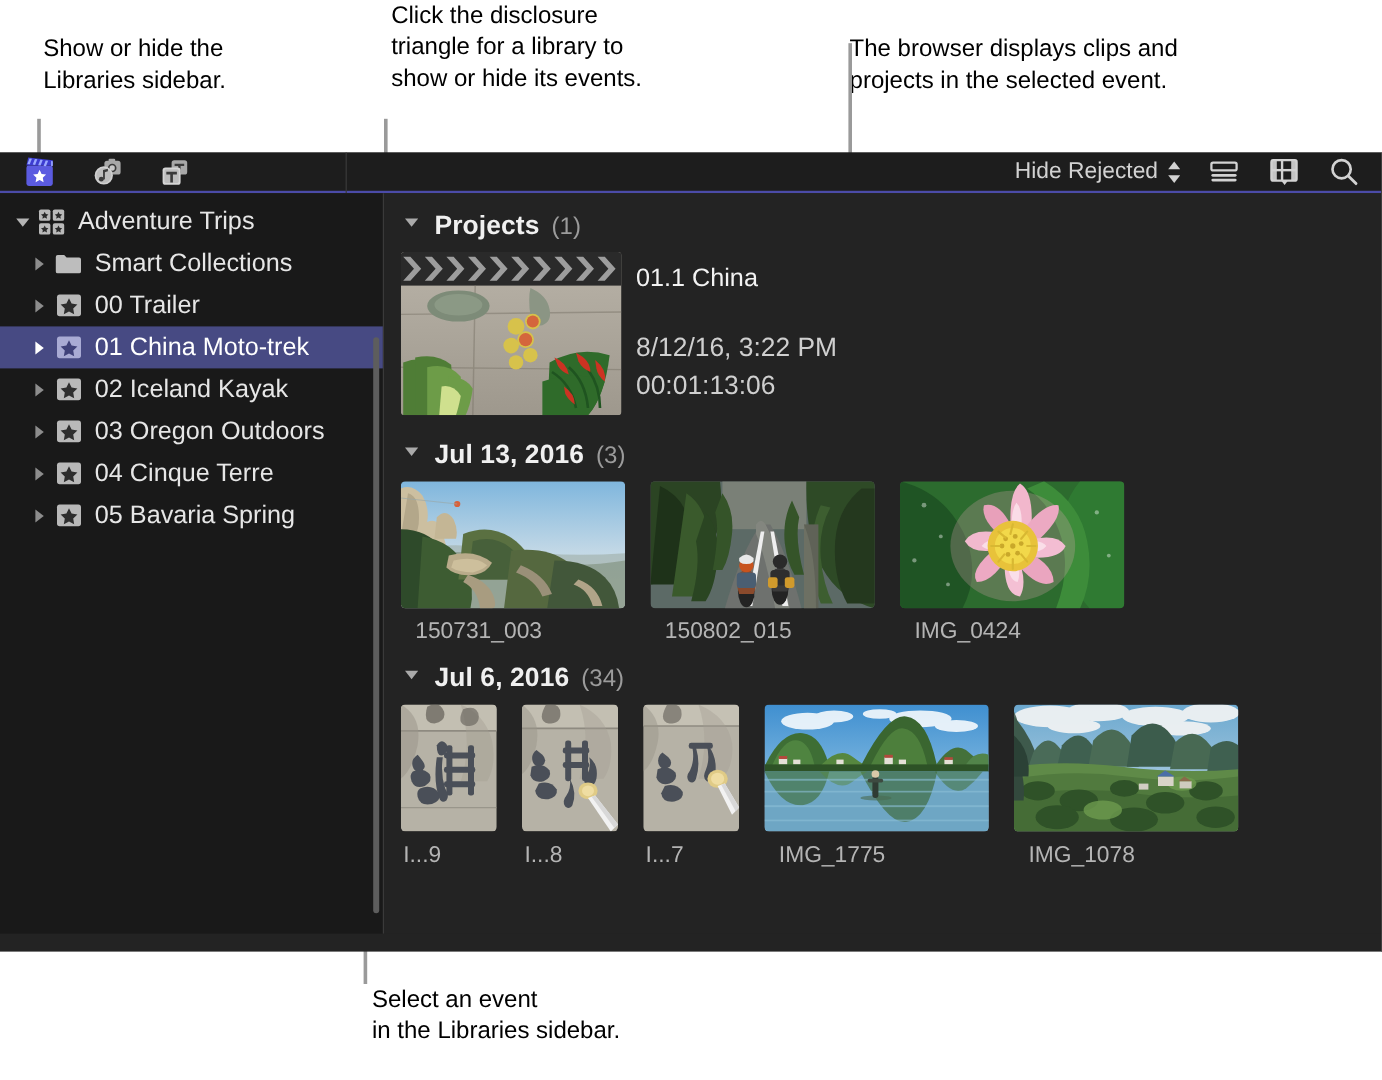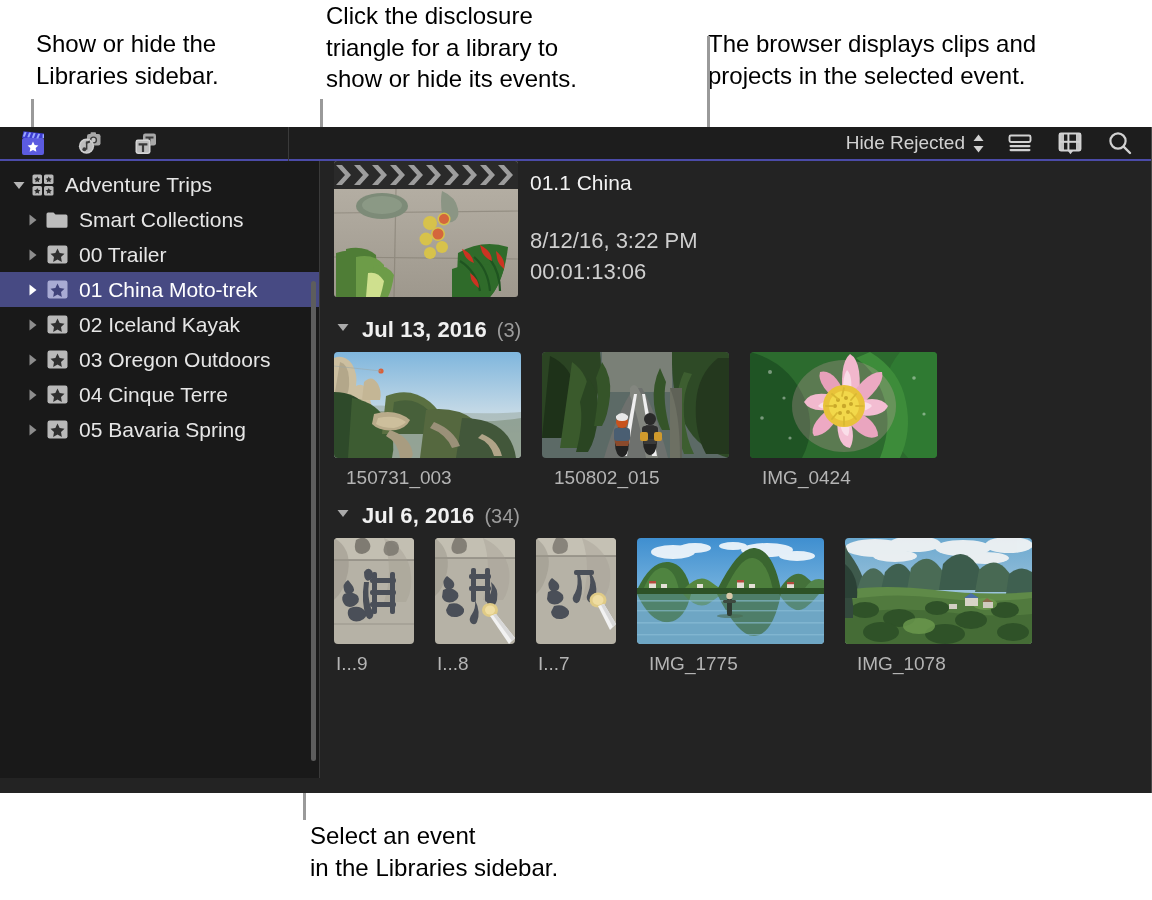--- a/index.html
+++ b/index.html
@@ -4,21 +4,21 @@
 <style>
   html,body{margin:0;padding:0;}
   body{
     width:1152px;height:900px;background:#ffffff;
     font-family:"Liberation Sans",sans-serif;
     -webkit-font-smoothing:antialiased;
     overflow:hidden;position:relative;
   }
 
   
-  .callout{position:absolute;color:#000;font-size:24px;line-height:1.32;white-space:pre-line;}
+  .callout{position:absolute;color:#000;font-size:20px;line-height:1.32;white-space:pre-line;}
   #callout-sidebar{left:36px;top:28px;}
   #callout-disclosure{left:326px;top:0px;}
   #callout-browser{left:708px;top:28px;}
   #callout-select-event{left:310px;top:820px;}
 
   .leader{position:absolute;width:3px;background:#9a9a9a;}
   #leader-sidebar{left:31px;top:99px;height:38px;}
   #leader-disclosure{left:320px;top:99px;height:90px;}
   #leader-disclosure-h{position:absolute;left:228px;top:188px;width:94px;height:3px;background:#9a9a9a;}
   #leader-browser{left:707px;top:36px;height:140px;}
@@ -343,20 +343,29 @@
           </svg>
         </span>
         <span class="side-label">05 Bavaria Spring</span>
       </div>
 
       <div id="sidebar-scrollbar"></div>
     </div>
 
     <div id="browser">
 
+      <div class="sec-head">
+        <span class="sec-tri">
+          <svg width="16" height="16" viewBox="0 0 16 16">
+              <path d="M2.5 5 L13.5 5 L8 12 Z" fill="#aaaaaa"></path>
+            </svg>
+        </span>
+        <span class="sec-title">Projects</span>
+        <span class="sec-count">(1)</span>
+      </div>
 
       <div id="project-row">
         <div id="project-thumb">
           <svg width="184" height="136" viewBox="0 0 184 136" preserveAspectRatio="none">
             <defs>
               <linearGradient id="wall" x1="0" y1="0" x2="0" y2="1">
                 <stop offset="0" stop-color="#b9b3a8"></stop>
                   <stop offset="1" stop-color="#9e988d"></stop>
               </linearGradient>
             </defs>

